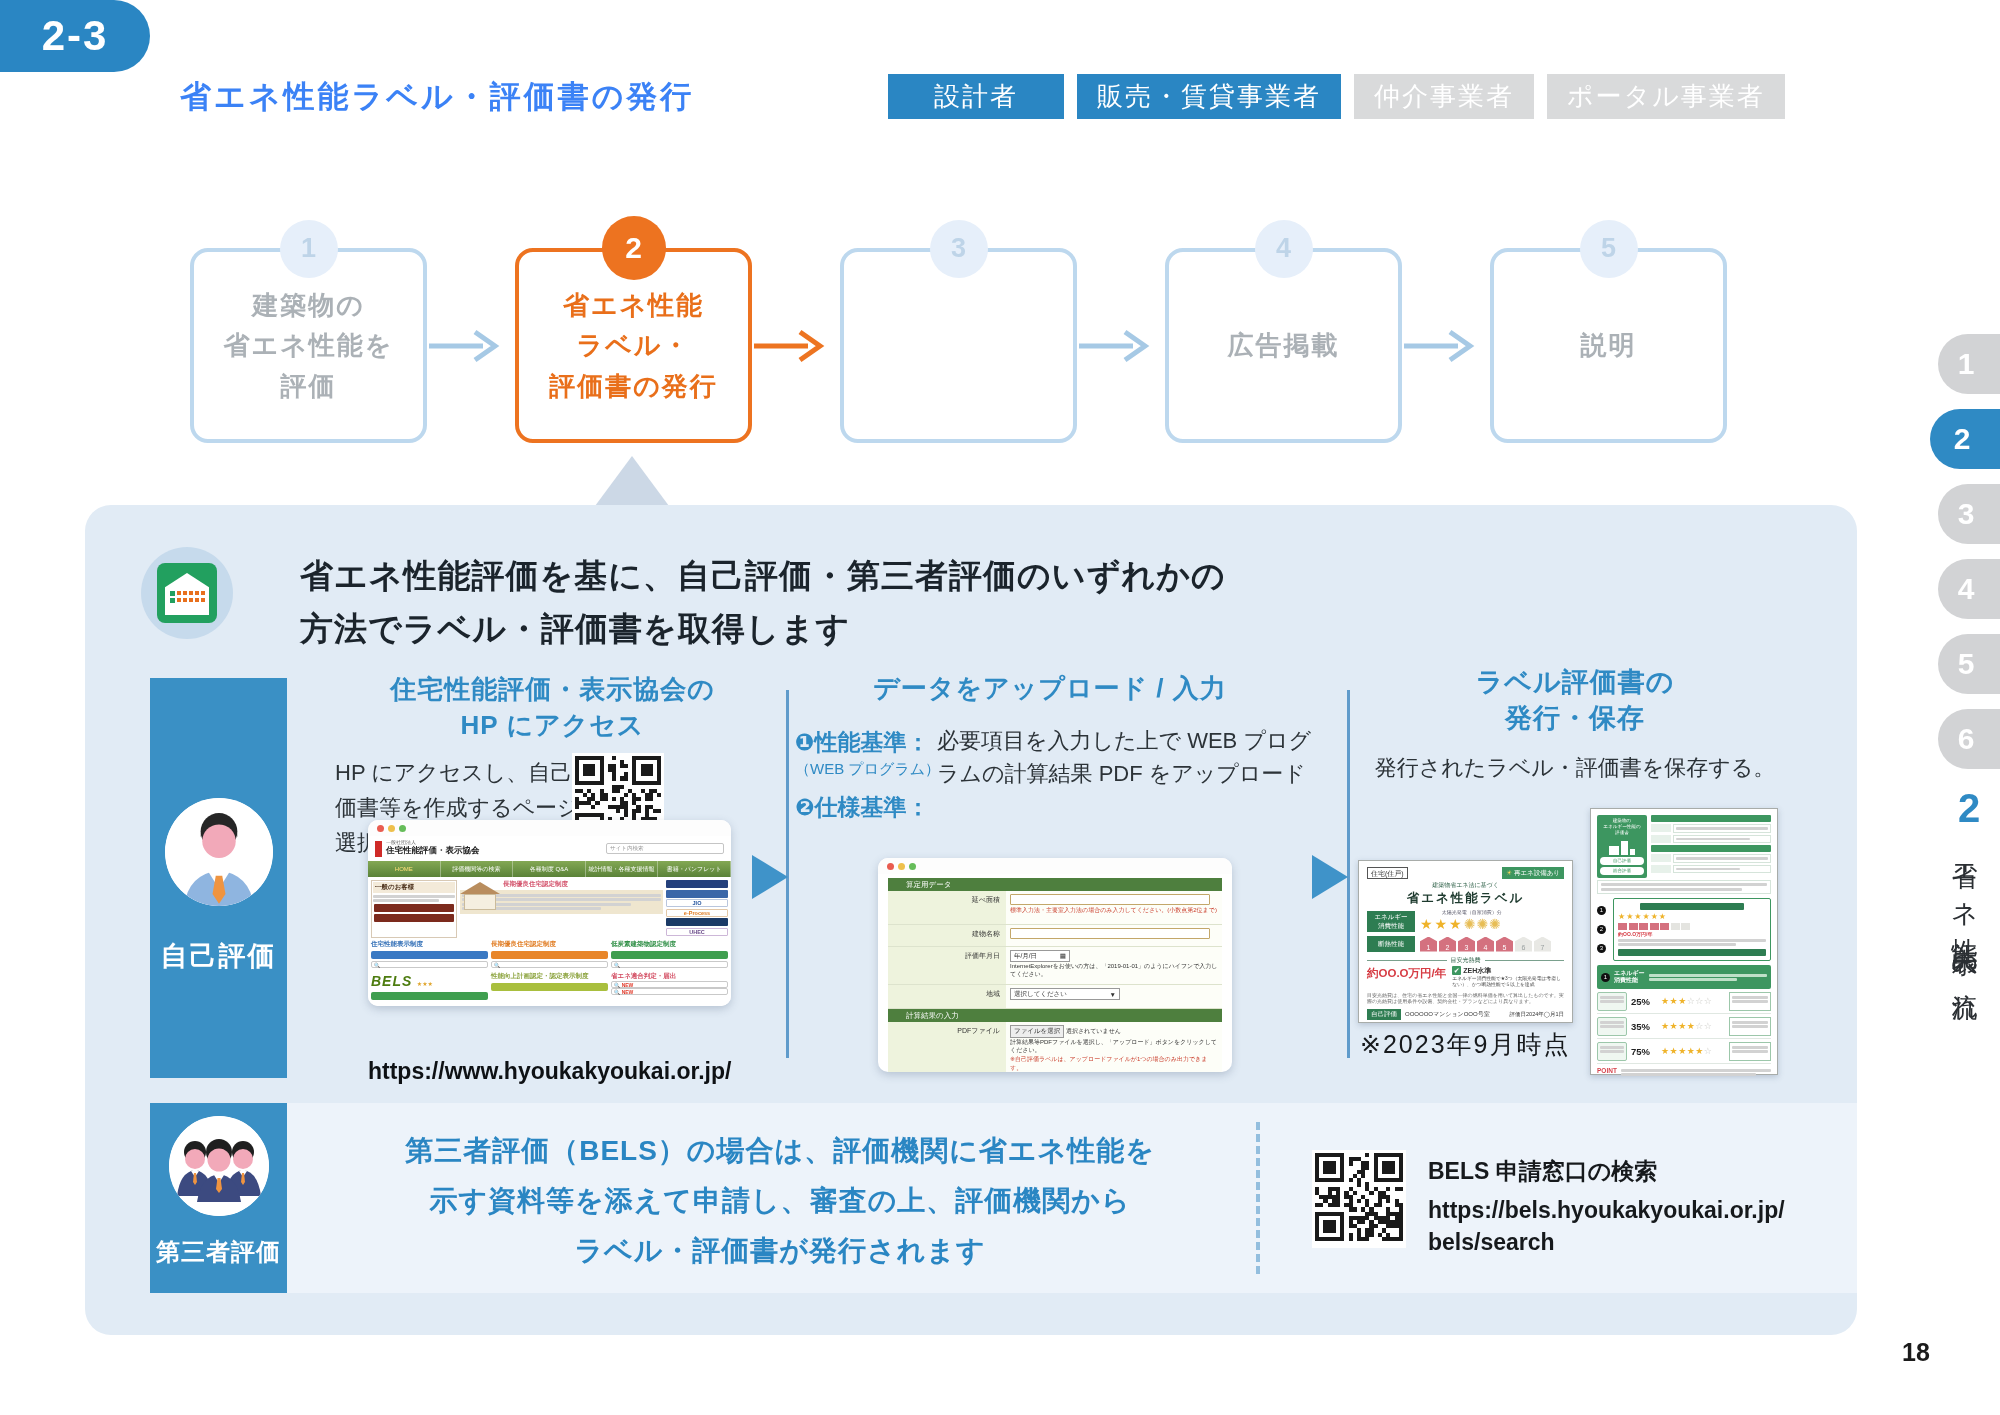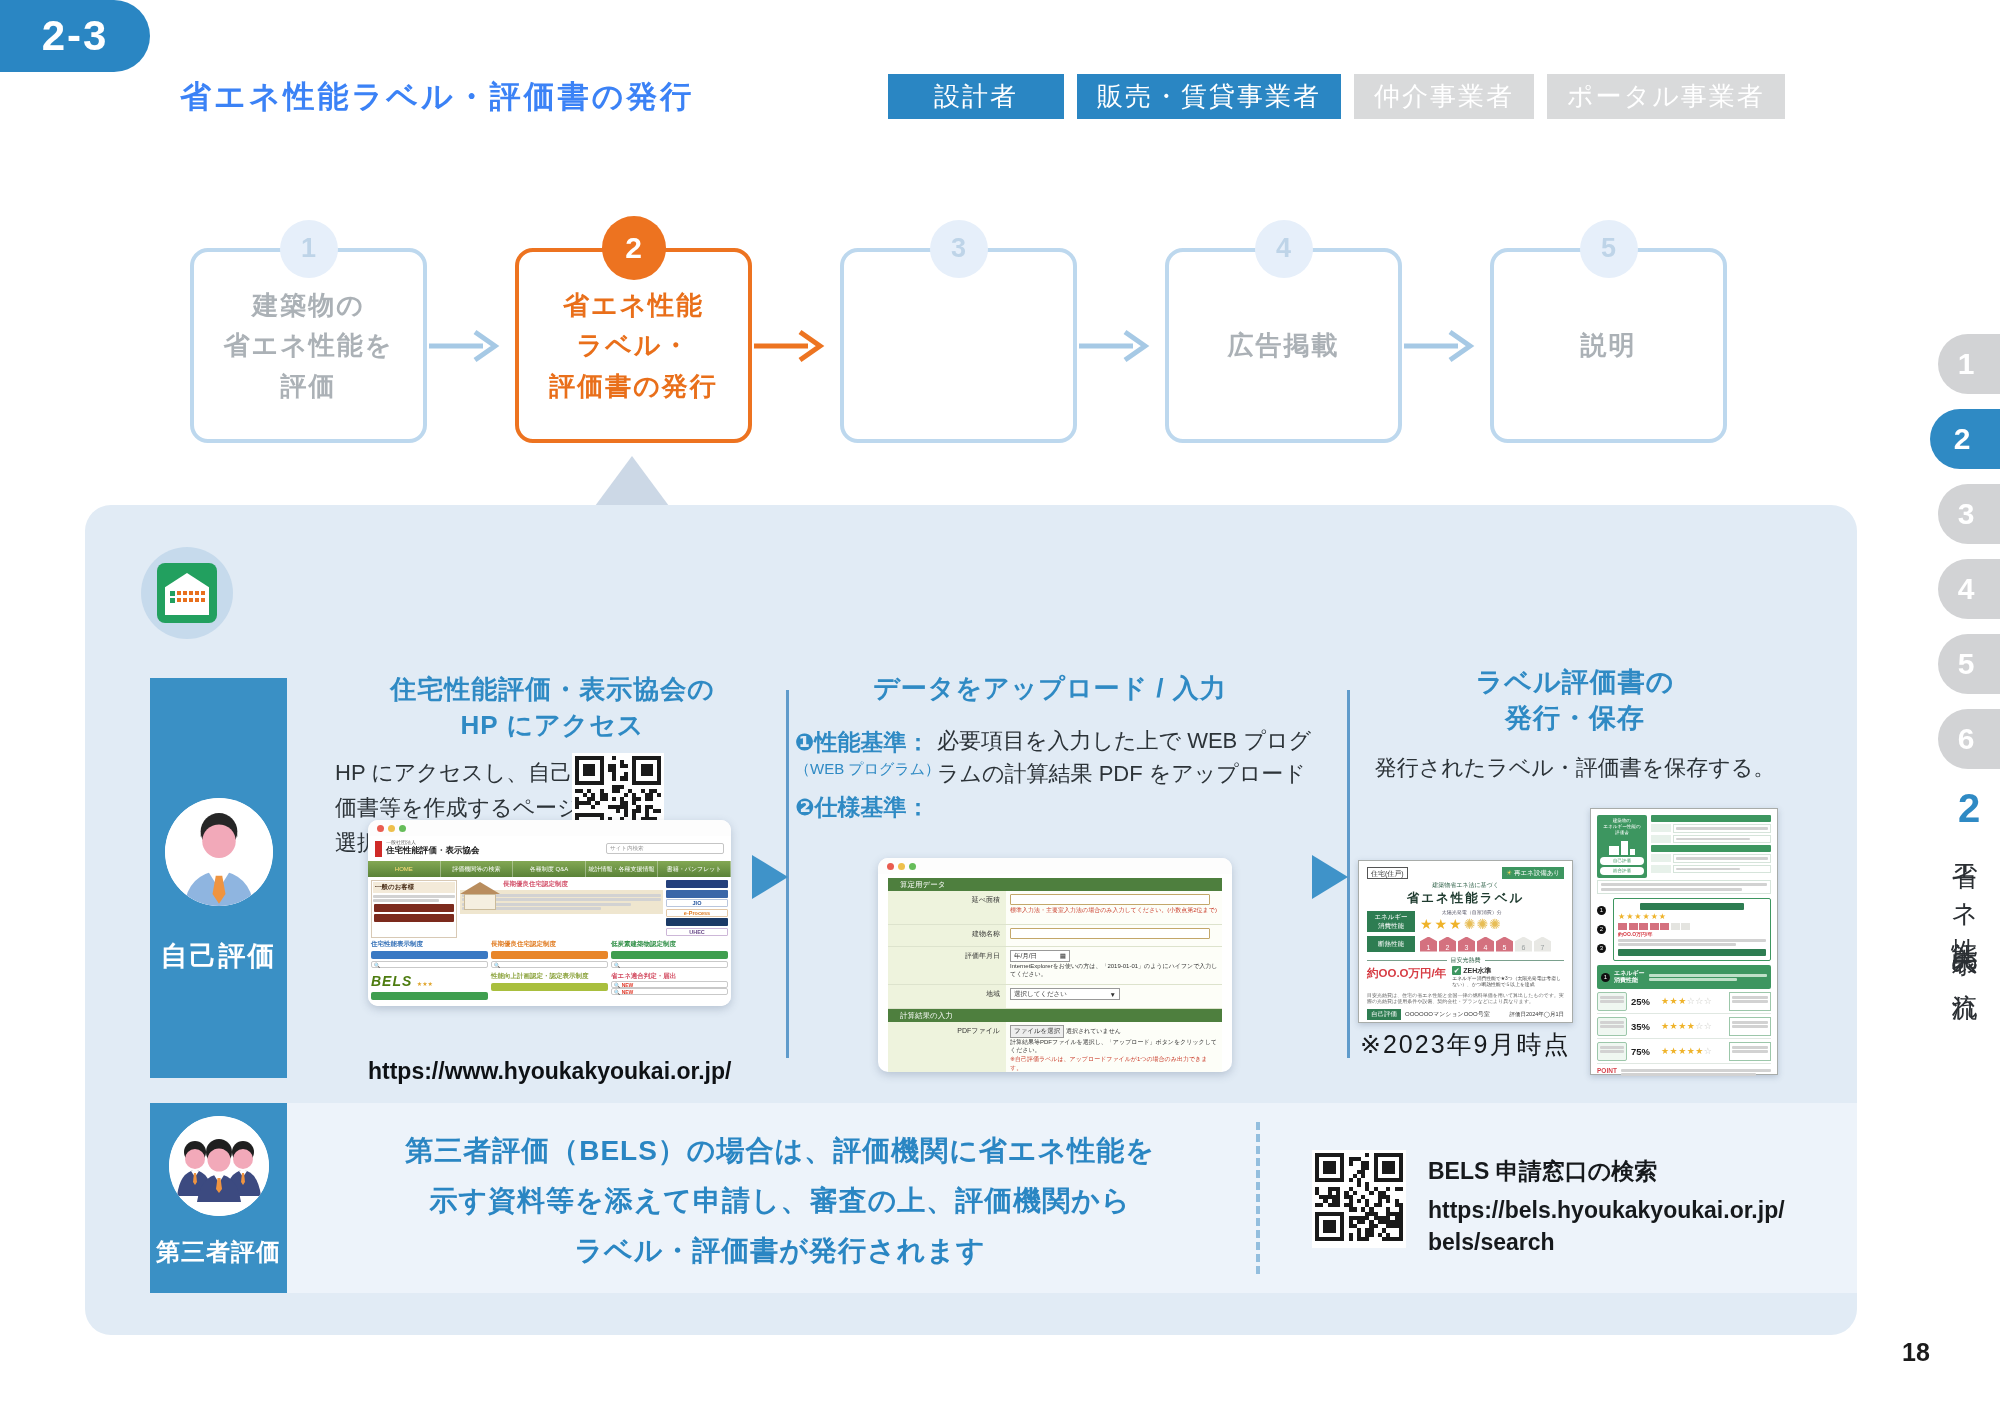--- a/index.html
+++ b/index.html
@@ -122,21 +122,21 @@
 .cbtn{height:8px;border-radius:2px;margin:2px 0}
 .cb-blue{background:#3a79c3}.cb-or{background:#e8862a}.cb-gr{background:#3f9e4f}.cb-ol{background:#a9bf3e}
 .msrch{height:7px;border:1px solid #c9c9c9;border-radius:2px;font-size:5px;color:#999;padding-left:2px}
 .belsT{font-size:14px;font-weight:bold;font-style:italic;color:#4d7c0f;letter-spacing:1px}
 .belsS{font-size:6px;color:#e0a62e}
 .new{color:#e03a2a;font-size:5px;font-weight:bold}
 
 
 .form{left:878px;top:858px;width:354px;height:214px;overflow:hidden}
 .fbody{padding:4px 10px 6px 10px}
-.fsec{height:13px;background:#4e7f3e;color:#fff;font-size:7.5px;line-height:13px;padding-left:12px}
+.fsec{height:13px;background:#4e7f3e;color:#fff;font-size:7.5px;line-height:13px;padding-left:18px}
 .frow{display:flex;border-bottom:1px solid #dde3cd}
 .flab{width:118px;background:#eef3dd;font-size:7px;color:#333;text-align:right;padding:4px 6px 0 0}
 .fval{flex:1;background:#fdfef8;padding:3px 4px;font-size:6px;color:#333}
 .finput{height:11px;border:1px solid #c3a76a;background:#fff;border-radius:1px}
 .fred{color:#c93a28;font-size:6px;margin-top:1px}
 .fnote{color:#333;font-size:6px;margin-top:1px;line-height:1.25}
 .fsel{width:110px;height:12px;border:1px solid #999;font-size:6.5px;display:flex;align-items:center;
   justify-content:space-between;padding:0 3px;background:#fff}
 .fbtn{display:inline-block;border:1px solid #999;background:#eee;font-size:6.5px;padding:1px 3px}
 
@@ -315,20 +315,22 @@
       <div class="hrow">
           <i class="g"></i>
           <i></i>
           <i></i>
           <i></i>
           <i></i>
           <i></i>
         </div>
     </div>
   </div>
+  <div class="abs phead pre">省エネ性能評価を基に、自己評価・第三者評価のいずれかの
+方法でラベル・評価書を取得します</div>
 
   <div class="abs selfbox"></div>
   <div class="abs avatar av1">
     <svg viewBox="0 0 100 100" width="108" height="108">
       <circle cx="50" cy="50" r="50" fill="#fff"></circle>
       <path d="M18 100 Q21 71 50 67 Q79 71 82 100 Z" fill="#8fb5e0"></path>
       <path d="M40 68 L50 84 L60 68 L50 65 Z" fill="#fff"></path>
       <path d="M47 72 h6 l3 17 l-6 9 l-6 -9 Z" fill="#ef9440"></path>
       <circle cx="50" cy="31" r="17" fill="#262626"></circle>
       <circle cx="50" cy="40" r="15.5" fill="#f2a9b9"></circle>

